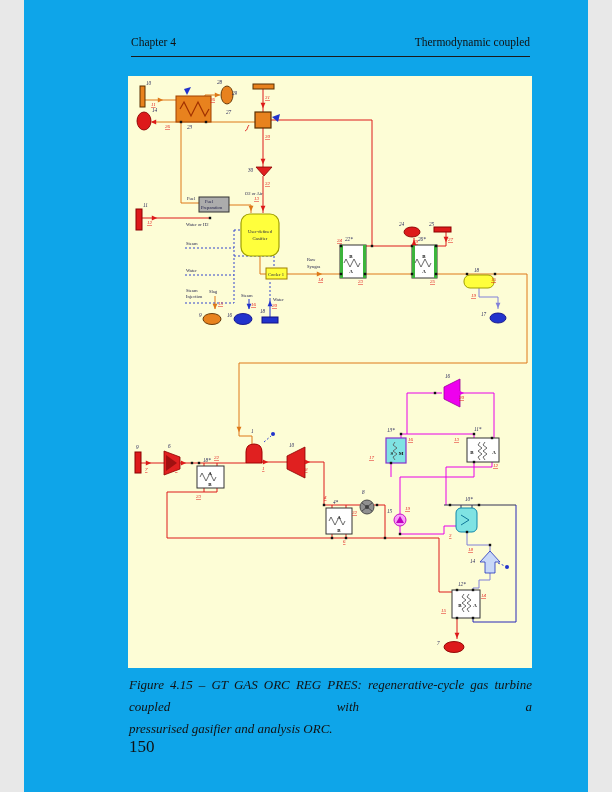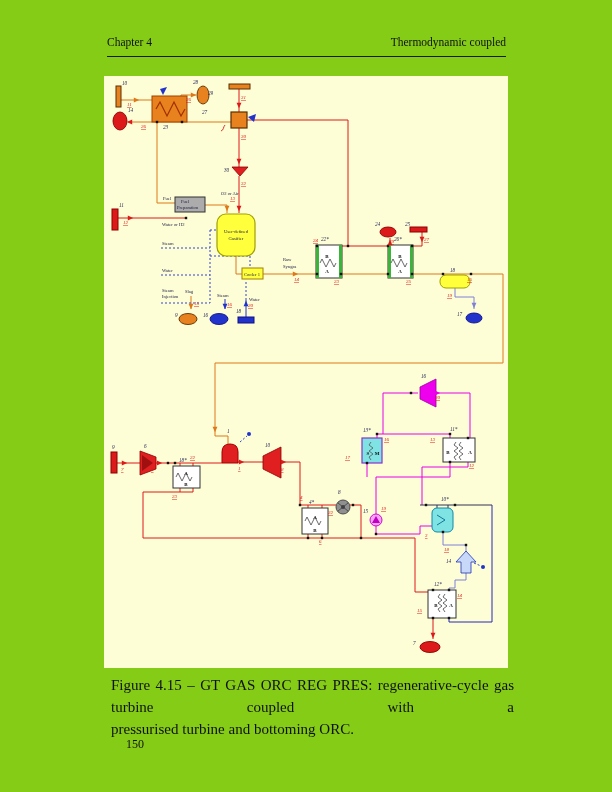--- a/index.html
+++ b/index.html
@@ -1,26 +1,26 @@
 <!DOCTYPE html>
 <html><head>
 <meta charset="utf-8">
 <style>
   html,body{margin:0;padding:0;background:#e8e8e8;}
-  .page{position:relative;width:612px;height:792px;background:#84cc16;margin:0 auto;
+  .page{position:relative;width:564px;height:792px;background:#0ea5e9;margin:0 auto;
         font-family:"Liberation Serif","DejaVu Serif",serif;overflow:hidden;}
   .hdr{position:absolute;top:36px;left:107px;width:399px;display:flex;
        justify-content:space-between;font-size:11.5px;color:#111;}
   .hdr-rule{position:absolute;top:56px;left:107px;width:399px;height:1px;background:#1a1a1a;}
   .figure-area{position:absolute;left:104px;top:76px;width:404px;height:592px;background:#FDFDD6;}
   .figure-area svg{display:block;}
-  .caption{position:absolute;left:111px;top:674px;width:403px;font-size:15px;
-           color:#111;line-height:22px;}
+  .caption{position:absolute;left:105px;top:674px;width:403px;font-size:13px;
+           font-style:italic;color:#111;line-height:22px;}
   .cap-just{text-align:justify;text-align-last:justify;}
-  .pageno{position:absolute;left:105px;top:737px;font-size:12px;color:#111;margin-left:21px;}
+  .pageno{position:absolute;left:105px;top:737px;font-size:17px;color:#111;}
 </style>
 </head>
 <body>
 
 <div class="page">
   <div class="hdr">
     <span>Chapter 4</span>
     <span>Thermodynamic coupled</span>
   </div>
   <div class="hdr-rule"></div>
@@ -300,17 +300,17 @@
         <text x="457" y="597" font-size="5" font-style="italic" fill="#e01616" font-weight="normal" font-family="&quot;Liberation Serif&quot;,&quot;DejaVu Serif&quot;,serif" text-decoration="underline">14</text>
         <text x="417" y="612" font-size="5" font-style="italic" fill="#e01616" font-weight="normal" font-family="&quot;Liberation Serif&quot;,&quot;DejaVu Serif&quot;,serif" text-decoration="underline">15</text>
         <text x="436" y="607" font-size="5" font-style="normal" fill="#101010" font-weight="bold" font-family="&quot;Liberation Serif&quot;,&quot;DejaVu Serif&quot;,serif" text-anchor="middle">B</text>
         <text x="451" y="607" font-size="5" font-style="normal" fill="#101010" font-weight="bold" font-family="&quot;Liberation Serif&quot;,&quot;DejaVu Serif&quot;,serif" text-anchor="middle">A</text>
         <text x="413" y="645" font-size="5.2" font-style="italic" fill="#27275a" font-weight="normal" font-family="&quot;Liberation Serif&quot;,&quot;DejaVu Serif&quot;,serif">7</text>
       </svg>
   </div>
 
   <div class="caption">
     <div class="cap-just">Figure 4.15 – GT GAS ORC REG PRES: regenerative-cycle gas turbine coupled with a</div>
-    <div>pressurised turbine and bottoming ORC.</div>
+    <div>pressurised gasifier and analysis ORC.</div>
   </div>
 
   <div class="pageno">150</div>
 </div>
 
 </body></html>

